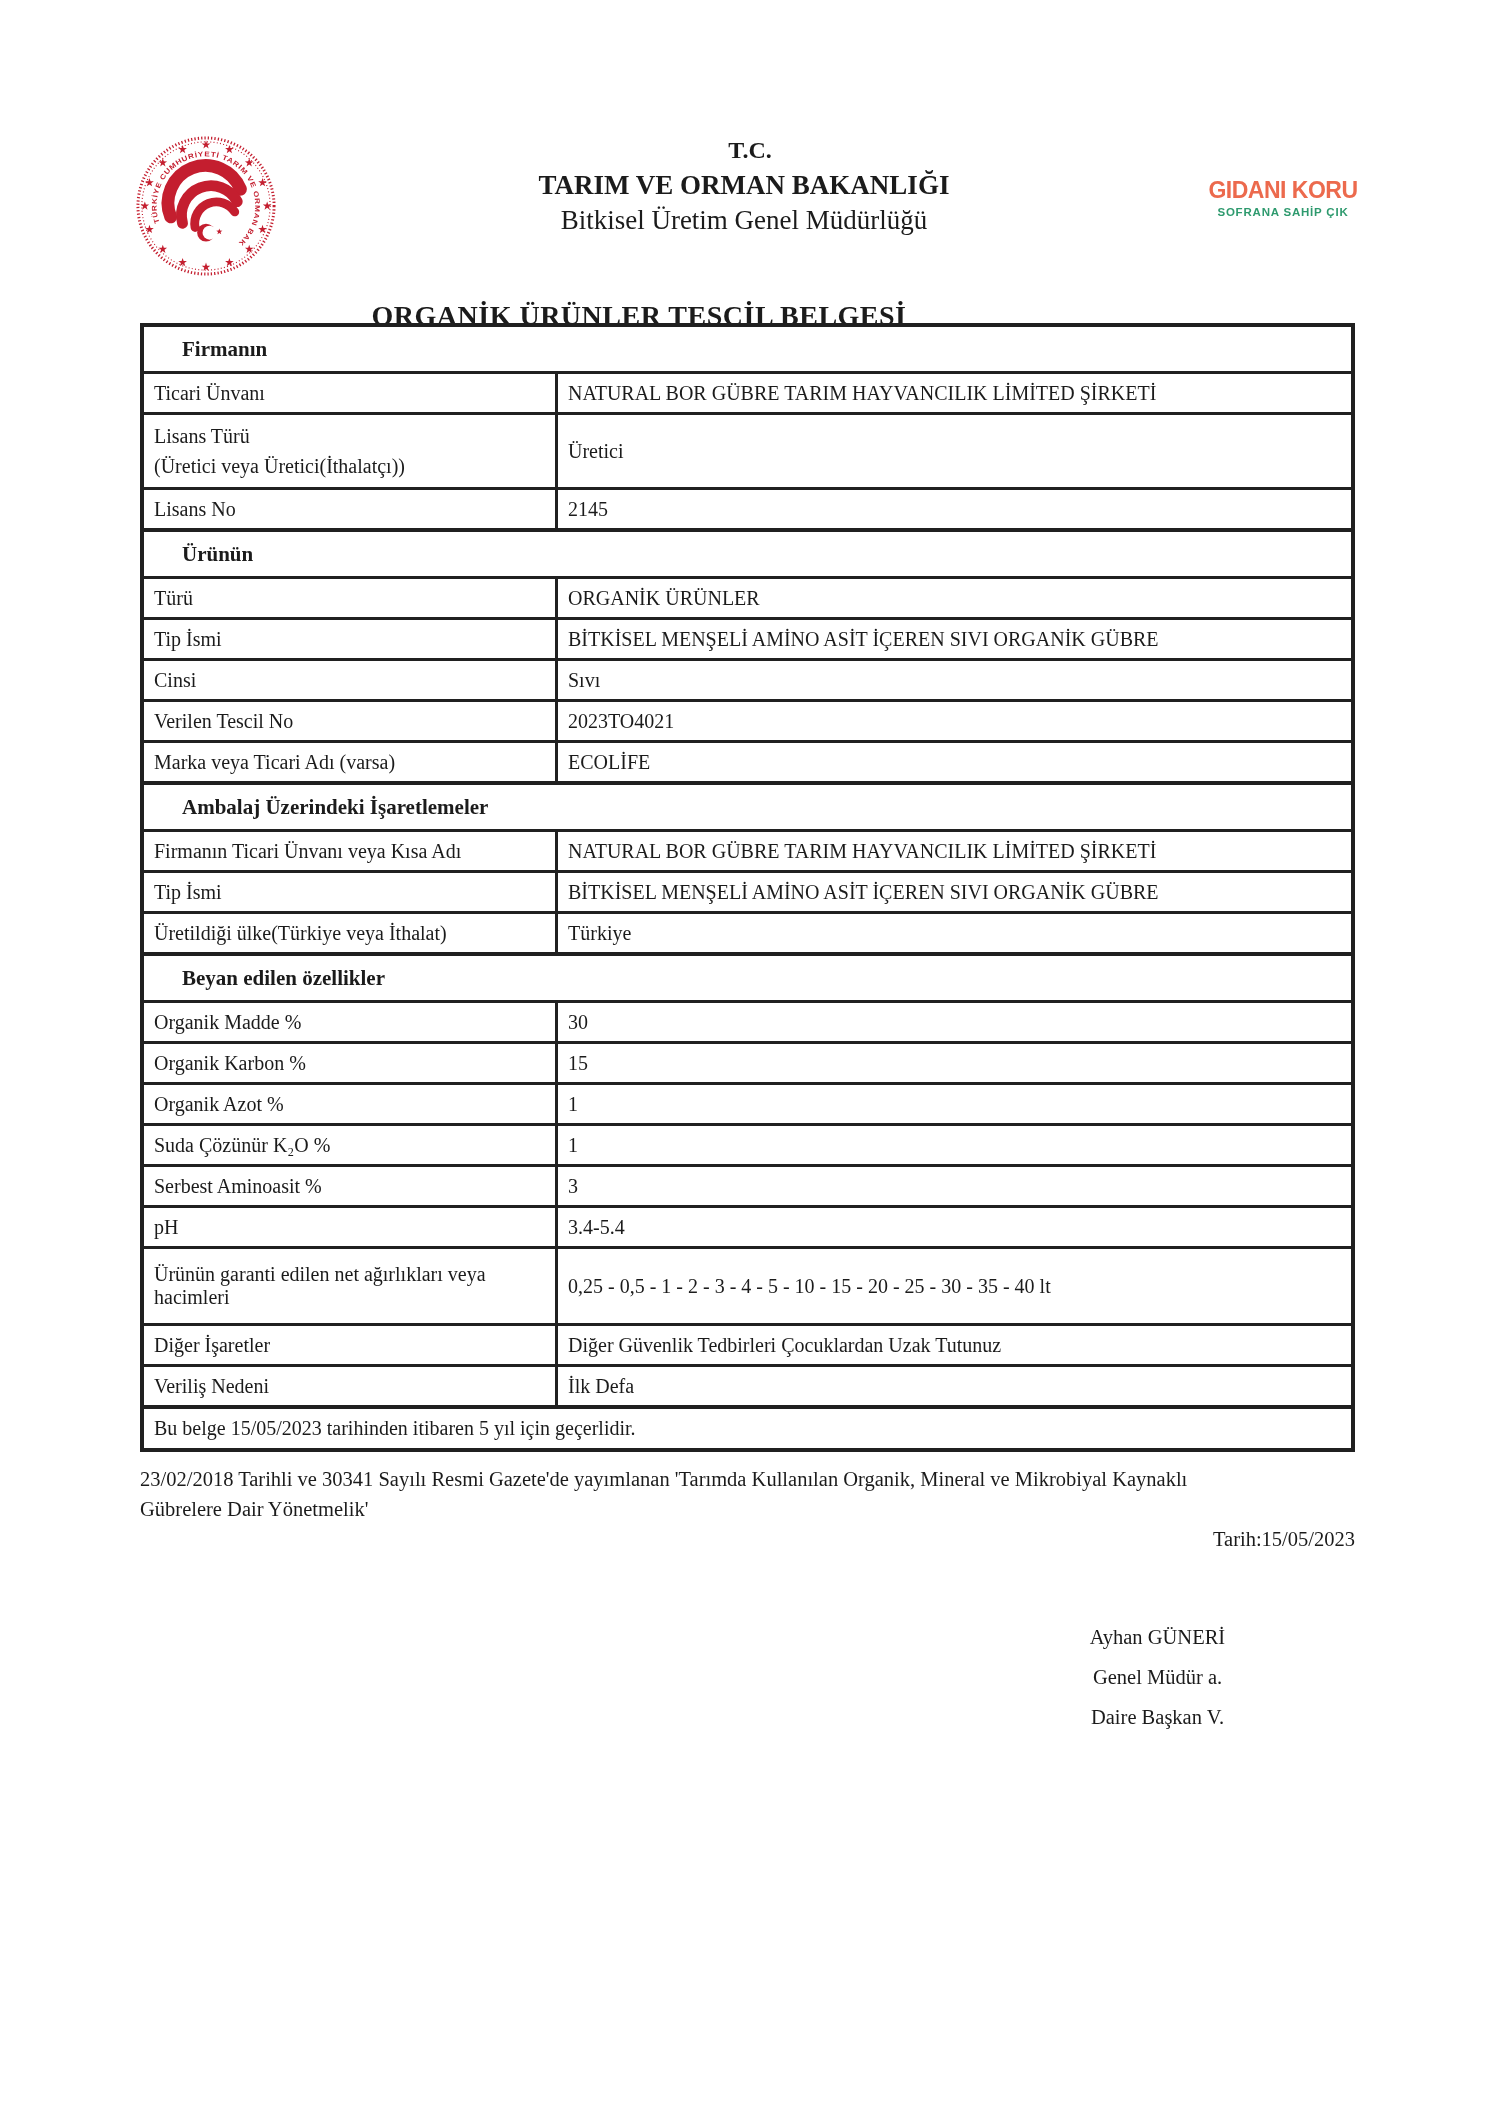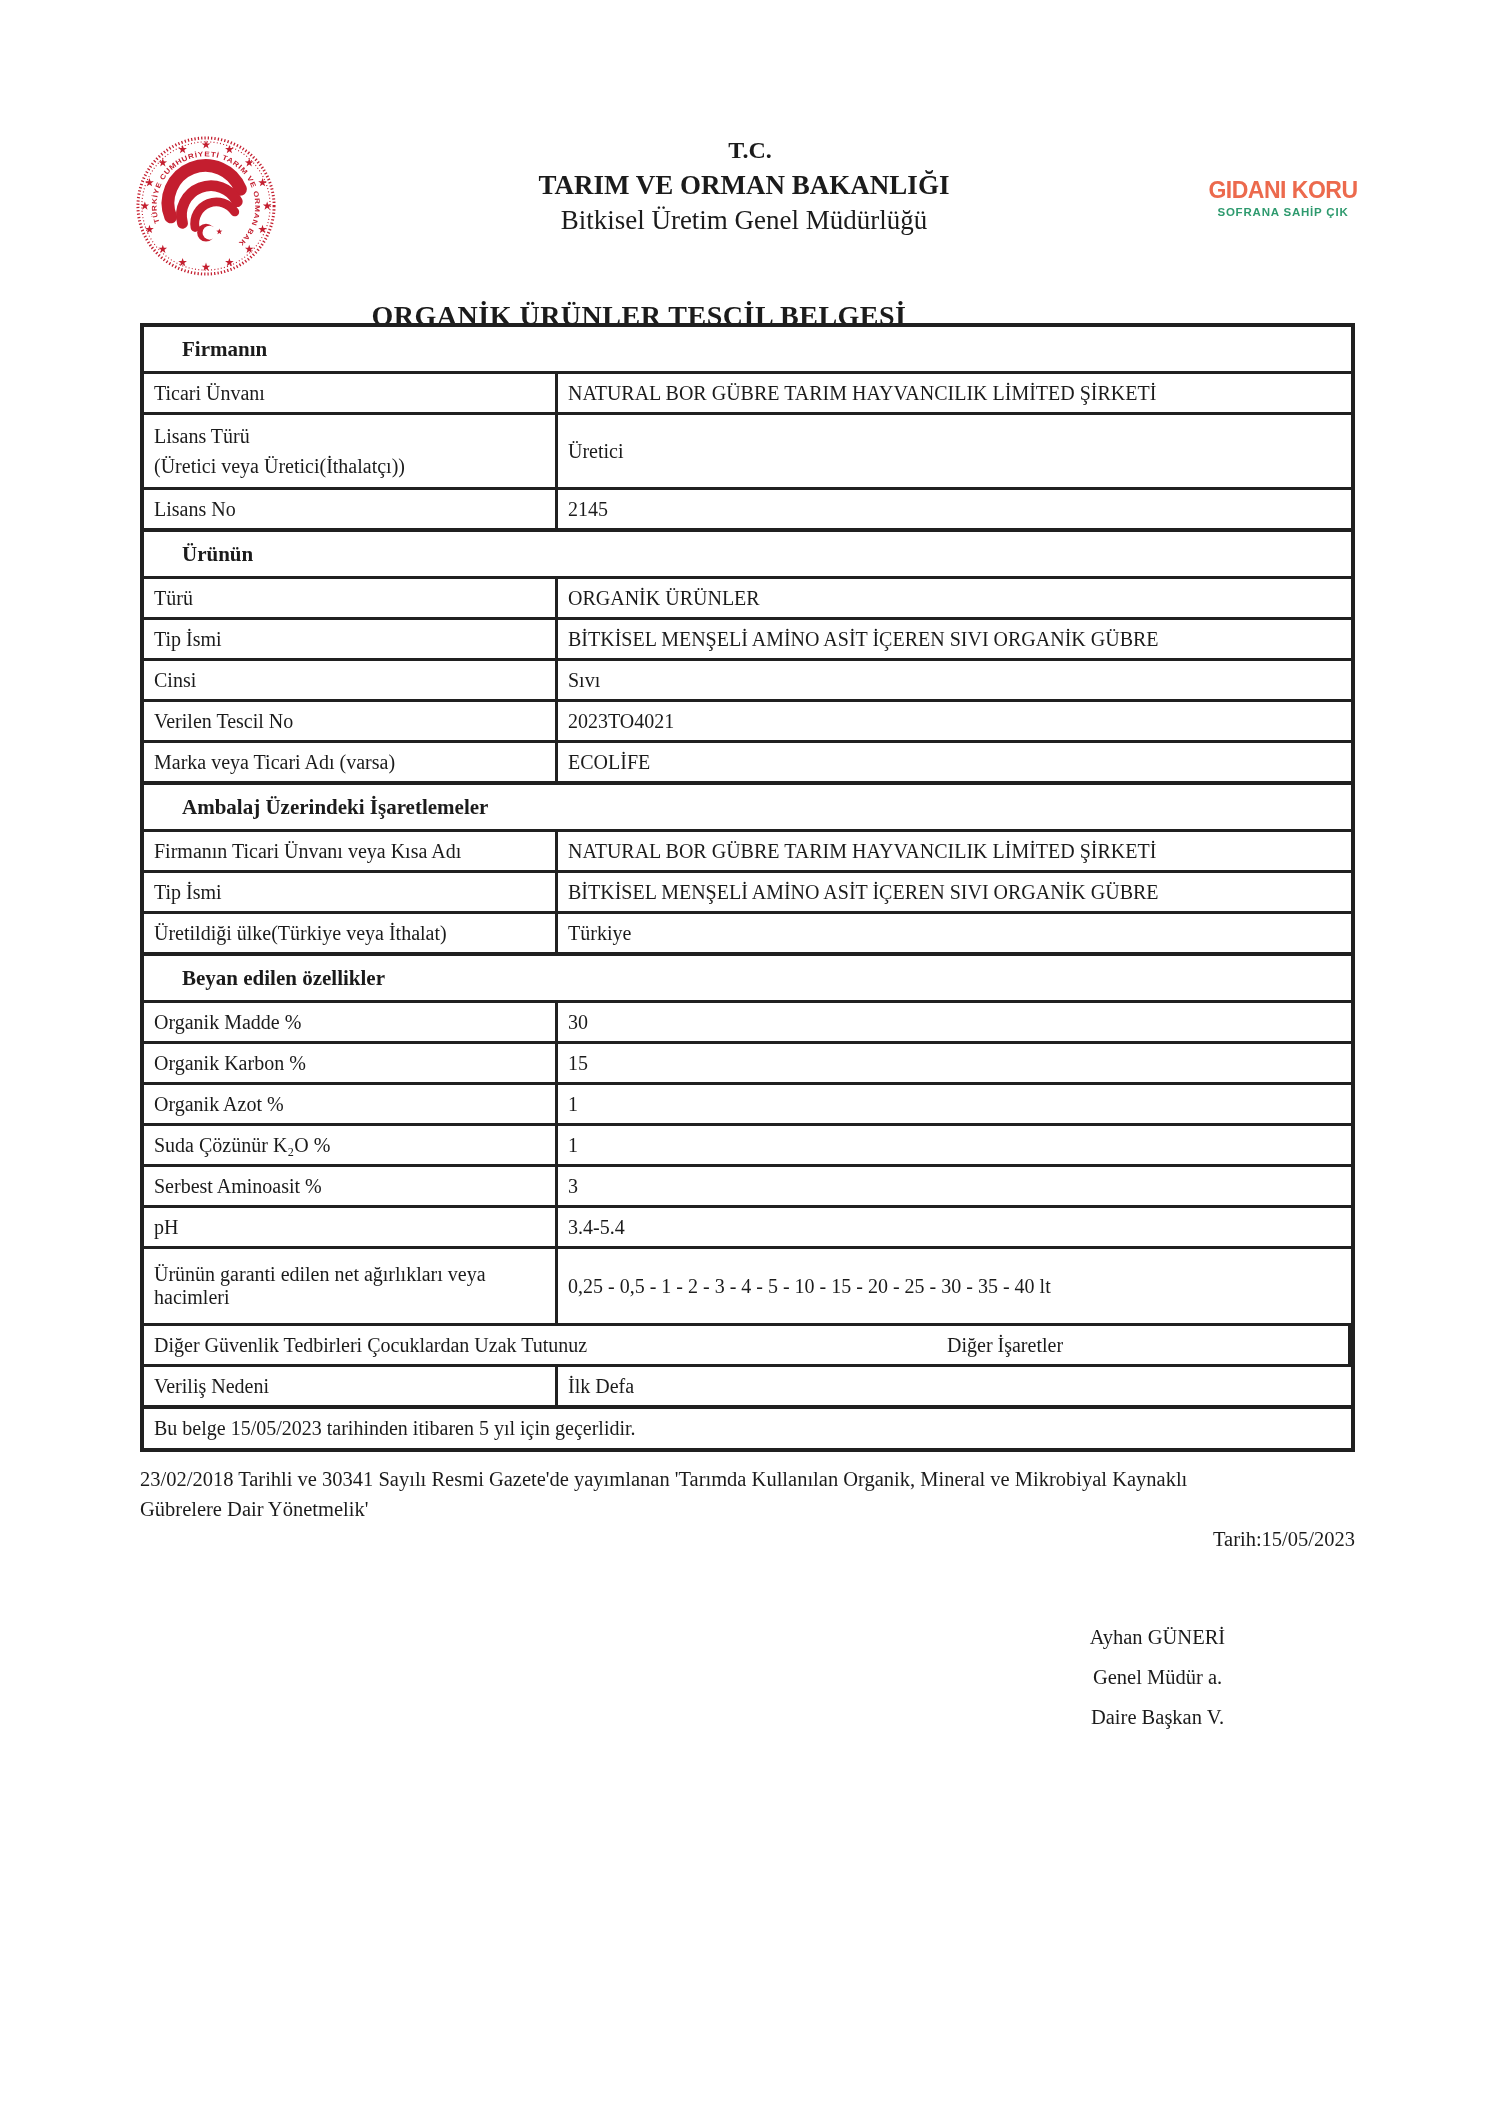--- a/index.html
+++ b/index.html
@@ -213,22 +213,22 @@
       <div class="cell label">pH</div>
       <div class="cell value">3.4-5.4</div>
     </div>
 
     <div class="row kv tall2">
       <div class="cell label">Ürünün garanti edilen net ağırlıkları veya hacimleri</div>
       <div class="cell value">0,25 - 0,5 - 1 - 2 - 3 - 4 - 5 - 10 - 15 - 20 - 25 - 30 - 35 - 40 lt</div>
     </div>
 
     <div class="row kv">
+      <div class="cell label">Diğer İşaretler</div>
       <div class="cell value">Diğer Güvenlik Tedbirleri Çocuklardan Uzak Tutunuz</div>
-      <div class="cell label">Diğer İşaretler</div>
     </div>
 
     <div class="row kv">
       <div class="cell label">Veriliş Nedeni</div>
       <div class="cell value">İlk Defa</div>
     </div>
 
     <div class="row full sec">
       <div class="cell full" style="font-weight:normal;">Bu belge 15/05/2023 tarihinden itibaren 5 yıl için geçerlidir.</div>
     </div>

